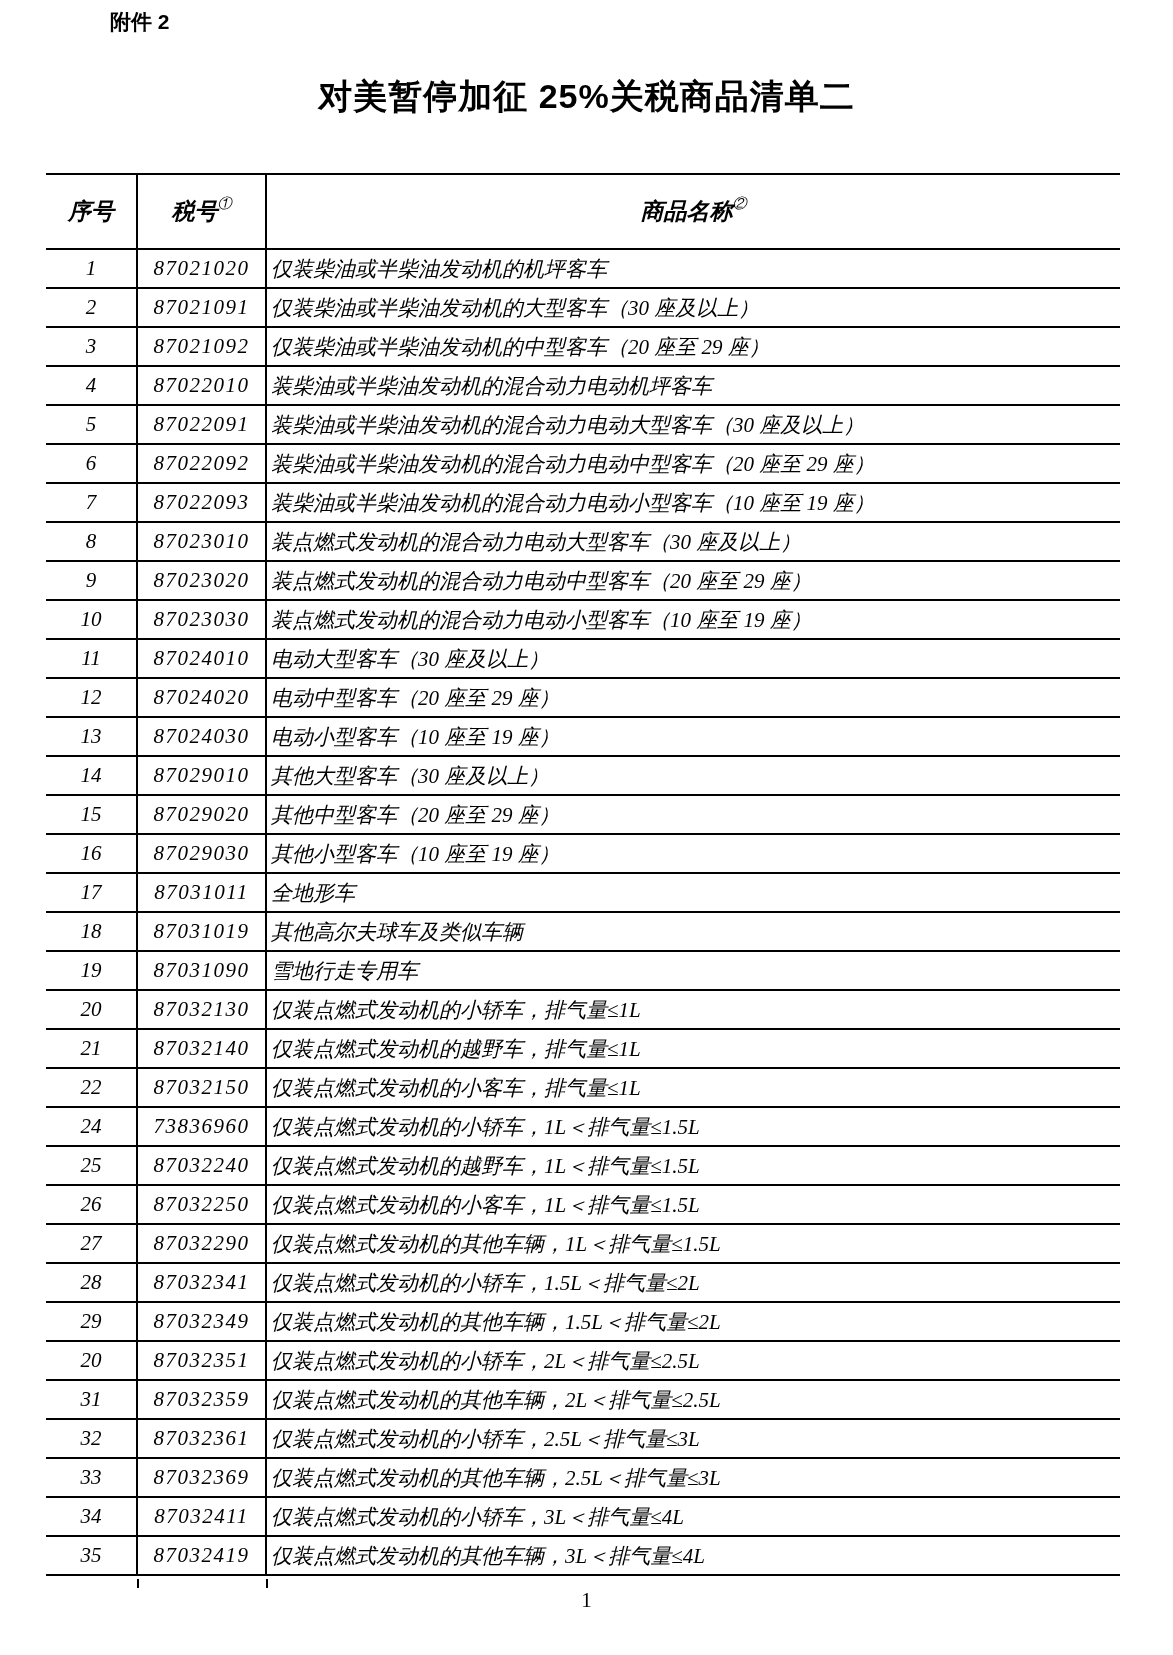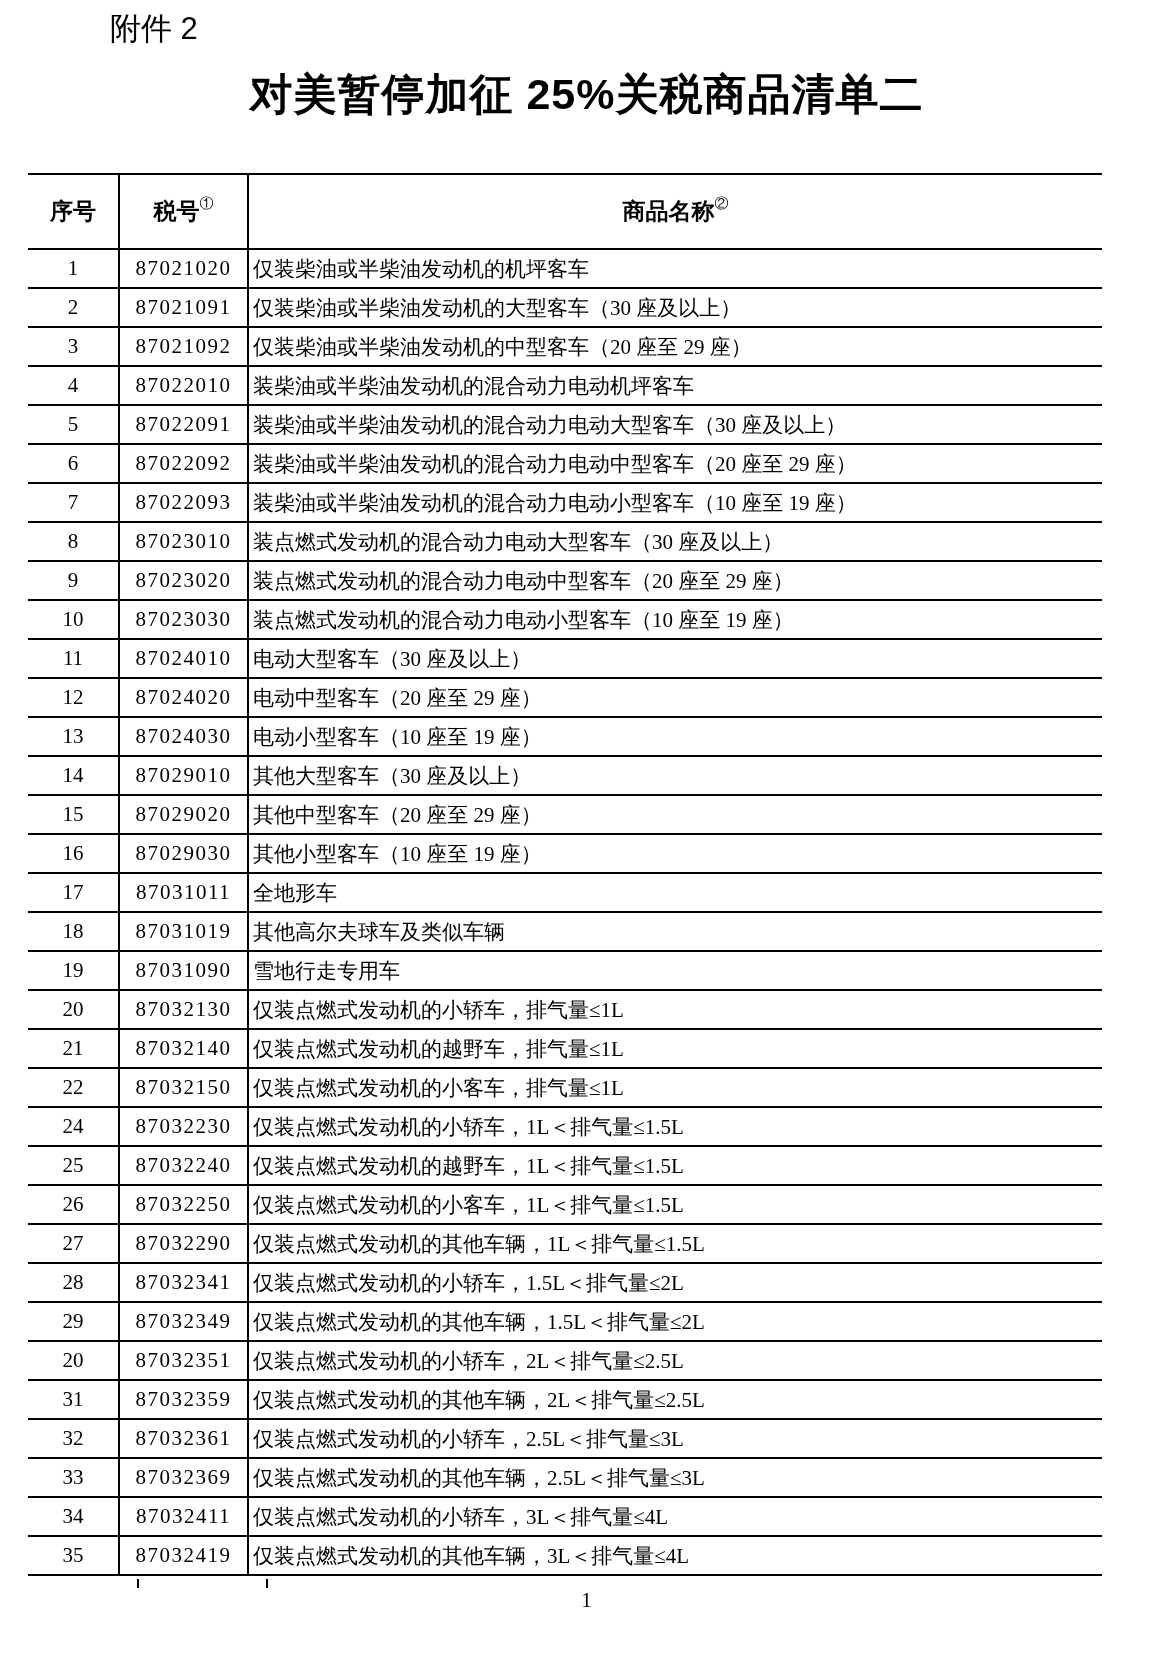--- a/index.html
+++ b/index.html
@@ -12,42 +12,43 @@
     width: 1173px;
     height: 1655px;
     color: #000;
     font-family: "Liberation Serif", serif;
     overflow: hidden;
   }
   .attachment-label {
     position: absolute;
     left: 110px;
     top: 8px;
-    font-size: 31px;
-    font-weight: normal;
+    font-size: 21px;
+    font-weight: bold;
     font-family: "Liberation Sans", sans-serif;
   }
   .doc-title {
     position: absolute;
     left: 0;
-    top: 66px;
+    top: 74px;
     width: 100%;
     text-align: center;
-    font-size: 43px;
+    font-size: 34px;
     font-weight: bold;
     font-family: "Liberation Sans", sans-serif;
     letter-spacing: 1px;
   }
   table.tariff-table {
     position: absolute;
-    left: 28px;
+    left: 46px;
     top: 173px;
     width: 1074px;
     border-collapse: collapse;
     table-layout: fixed;
+    font-style: italic;
   }
   .tariff-table col.c-no   { width: 91px; }
   .tariff-table col.c-code { width: 129px; }
   .tariff-table col.c-name { width: 854px; }
   .tariff-table tr {
     border-top: 2px solid #000;
     border-bottom: 2px solid #000;
   }
   .tariff-table th + th,
   .tariff-table td + td {
@@ -235,21 +236,21 @@
         <td>87032140</td>
         <td>仅装点燃式发动机的越野车，排气量≤1L</td>
       </tr>
       <tr>
         <td>22</td>
         <td>87032150</td>
         <td>仅装点燃式发动机的小客车，排气量≤1L</td>
       </tr>
       <tr>
         <td>24</td>
-        <td>87032230</td>
+        <td>73836960</td>
         <td>仅装点燃式发动机的小轿车，1L＜排气量≤1.5L</td>
       </tr>
       <tr>
         <td>25</td>
         <td>87032240</td>
         <td>仅装点燃式发动机的越野车，1L＜排气量≤1.5L</td>
       </tr>
       <tr>
         <td>26</td>
         <td>87032250</td>

